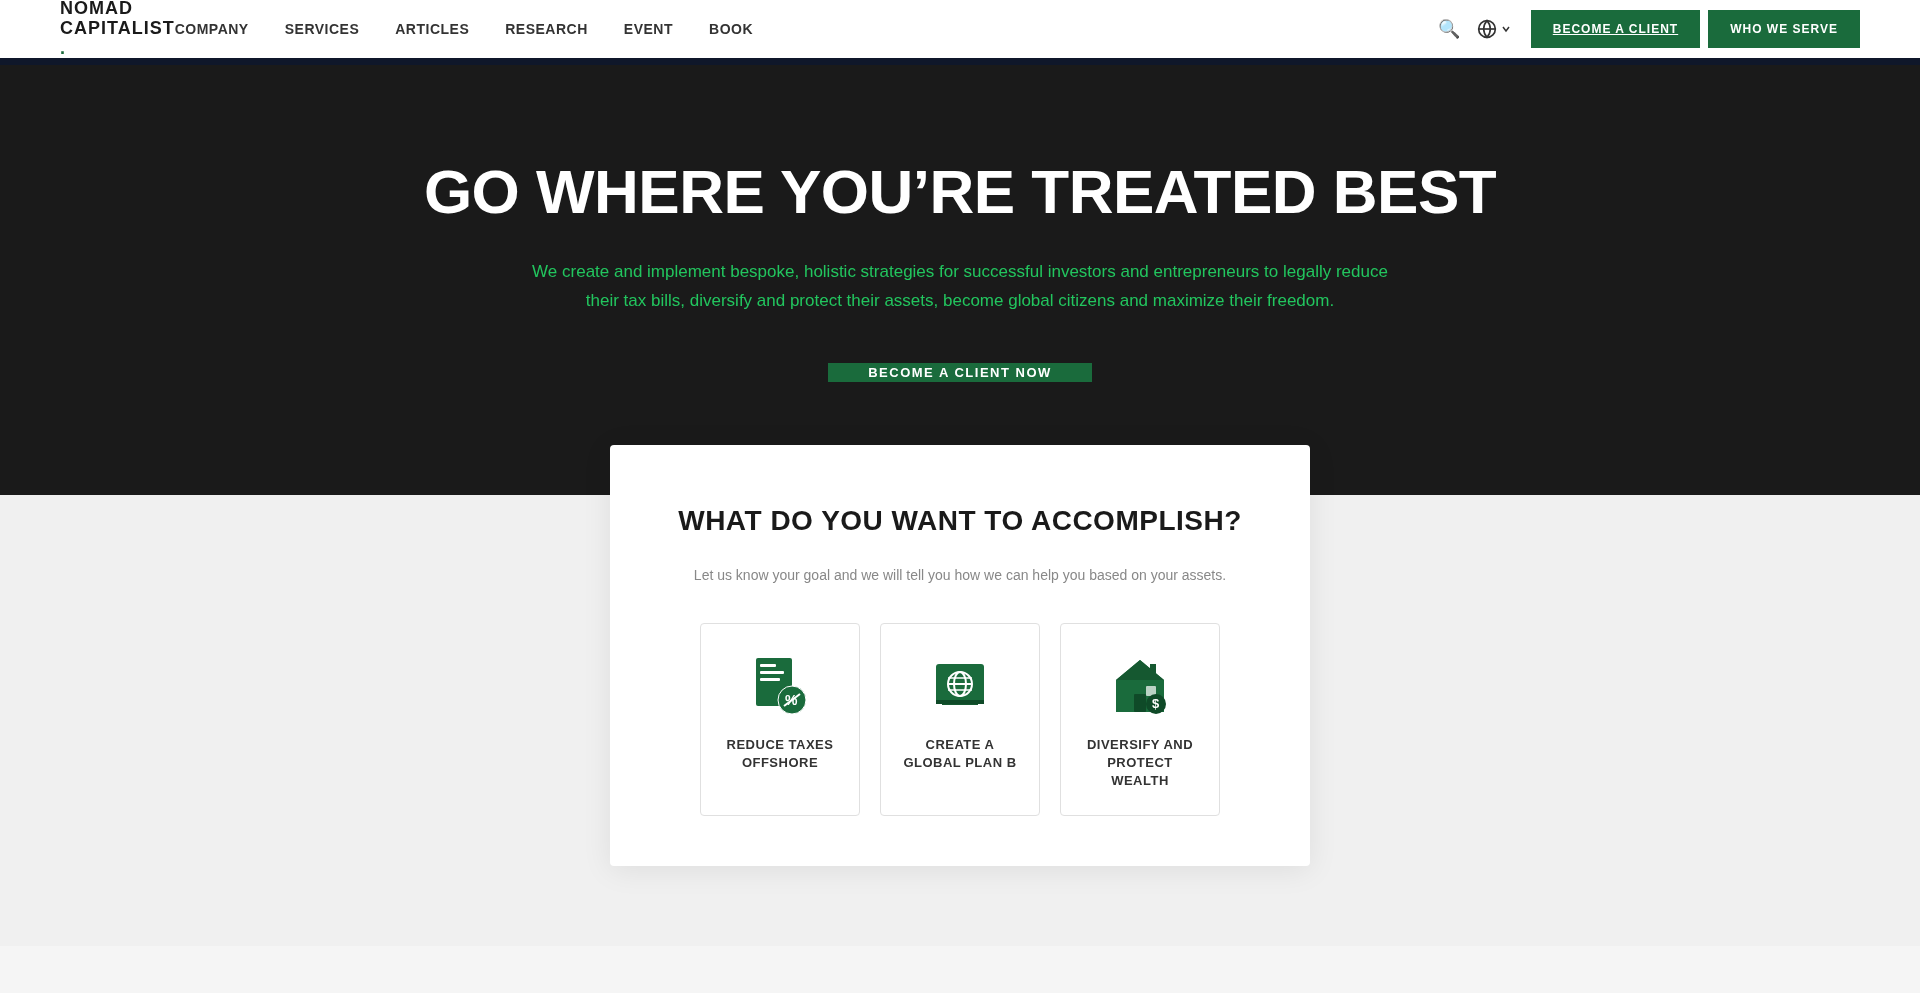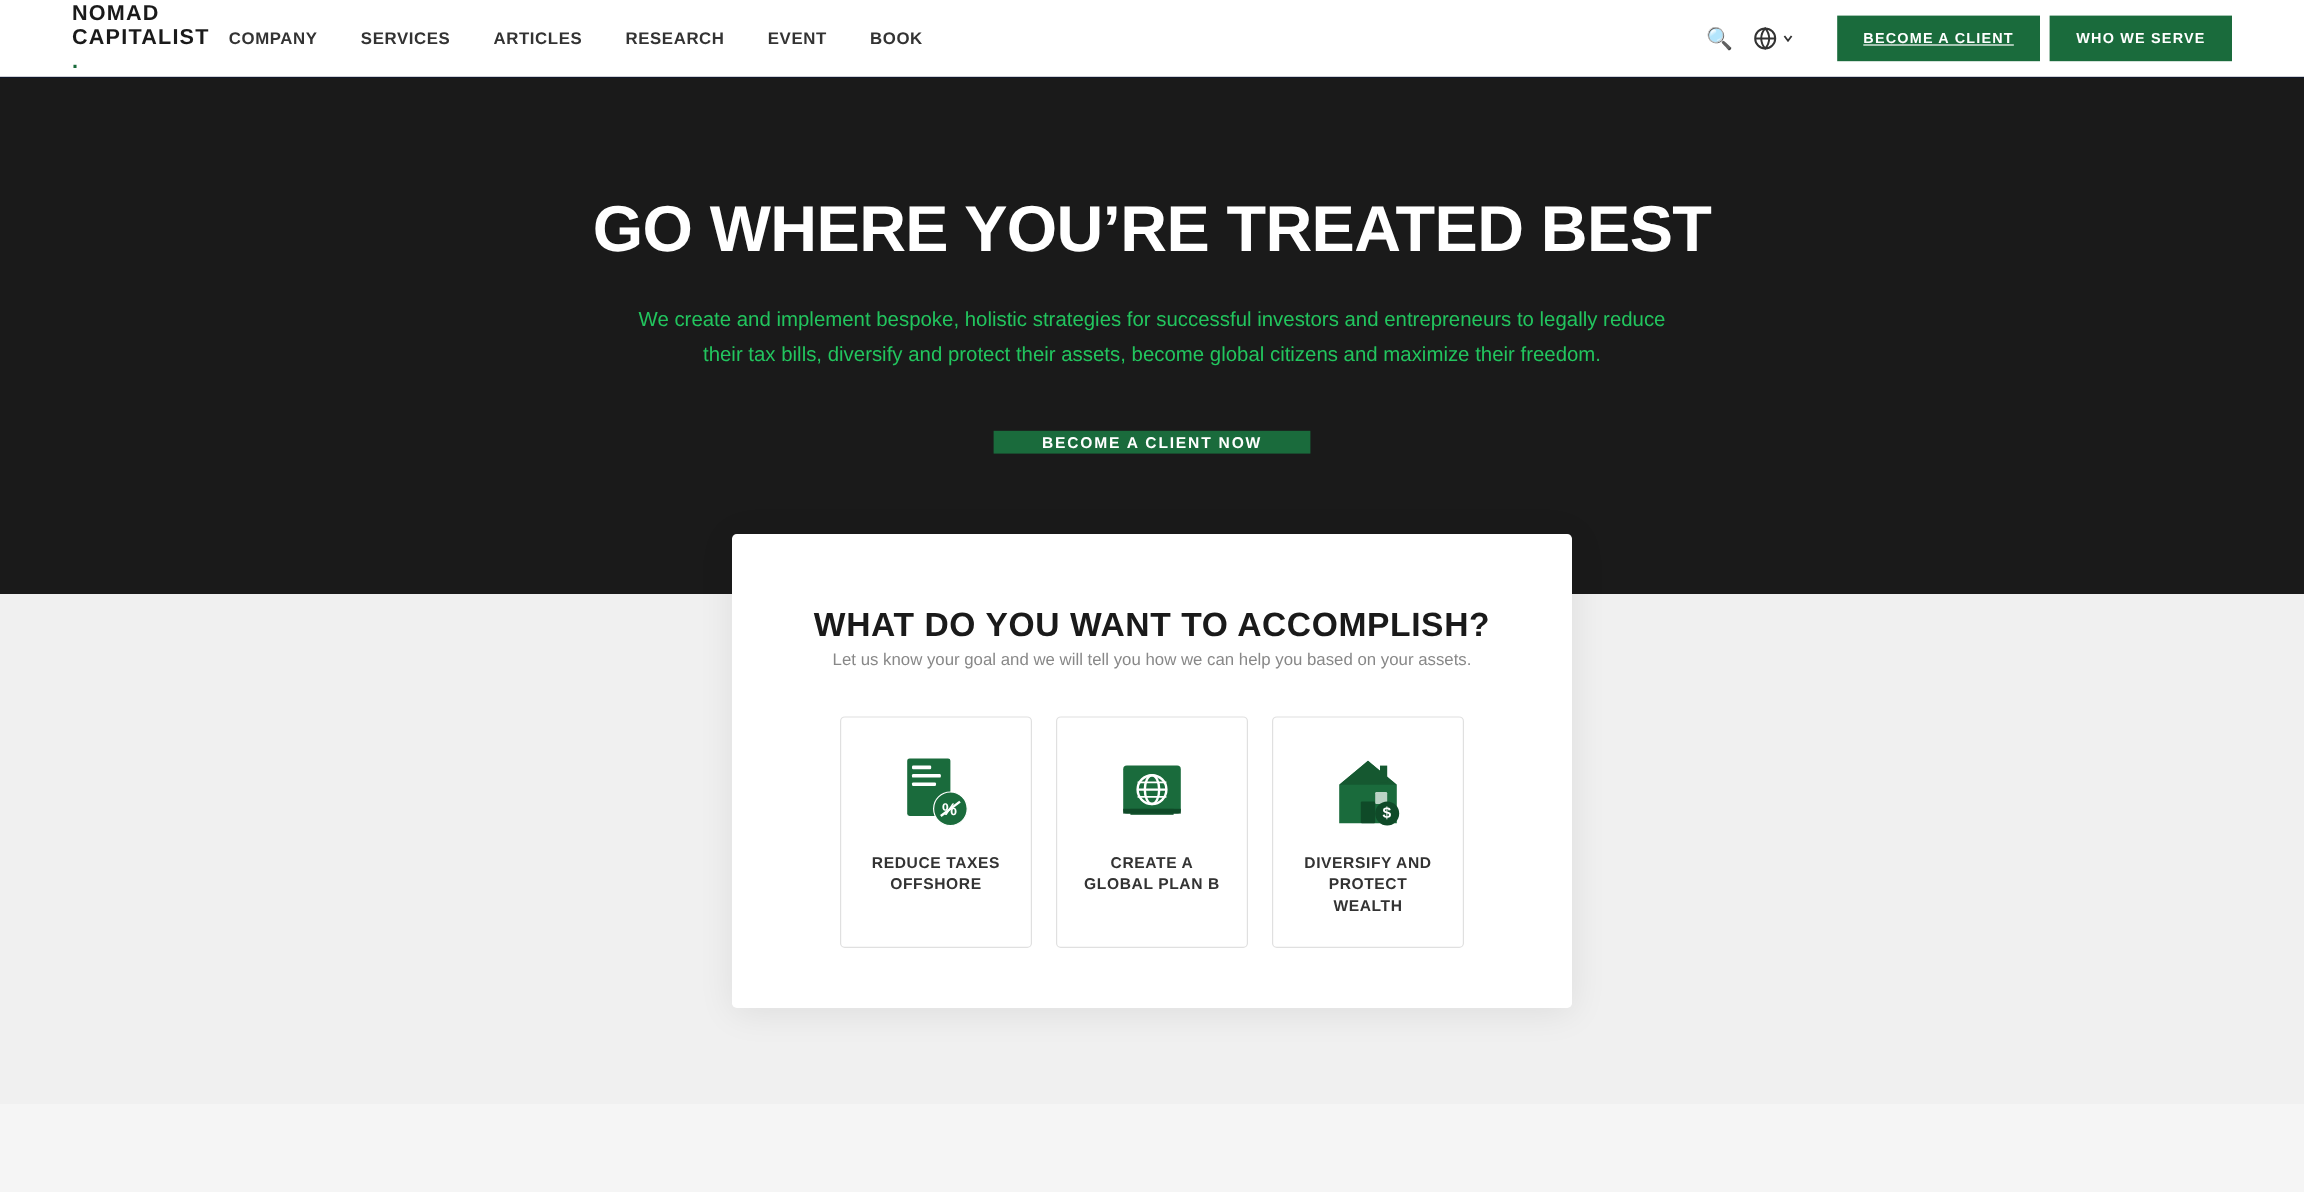--- a/index.html
+++ b/index.html
@@ -8,22 +8,21 @@
     
     .header {
       background: #fff;
       height: 65px;
       display: flex;
       align-items: center;
       justify-content: space-between;
       padding: 0 60px;
       position: relative;
       z-index: 10;
-      border-bottom: 1px solid #0f172a;
-      gap: 16px;
+      border-bottom: 7px solid #0f172a;
     }
     .logo-wrap {
       display: flex;
       align-items: center;
     }
     .logo-text {
       font-size: 18px;
       font-weight: 900;
       color: #1a1a1a;
       line-height: 1.1;
@@ -103,21 +102,21 @@
       background: #1a1a1a;
       min-height: 430px;
       display: flex;
       flex-direction: column;
       align-items: center;
       justify-content: center;
       text-align: center;
       padding: 80px 200px 100px;
     }
     .hero-title {
-      font-size: 54px;
+      font-size: 62px;
       font-weight: 900;
       color: #fff;
       line-height: 1.1;
       margin-bottom: 32px;
       letter-spacing: -0.5px;
     }
     .hero-subtitle {
       font-size: 17px;
       color: #22c55e;
       max-width: 880px;
@@ -152,21 +151,21 @@
       padding: 60px 60px 50px;
       box-shadow: 0 4px 30px rgba(0,0,0,0.08);
       margin-top: -50px;
       text-align: center;
     }
     .accomplish-title {
       font-size: 28px;
       font-weight: 900;
       color: #1a1a1a;
       text-transform: uppercase;
-      margin-bottom: 4px;
+      margin-bottom: 30px;
       letter-spacing: 0.5px;
     }
     .accomplish-subtitle {
       font-size: 14px;
       color: #888;
       margin-bottom: 40px;
     }
     .accomplish-options {
       display: flex;
       justify-content: center;

